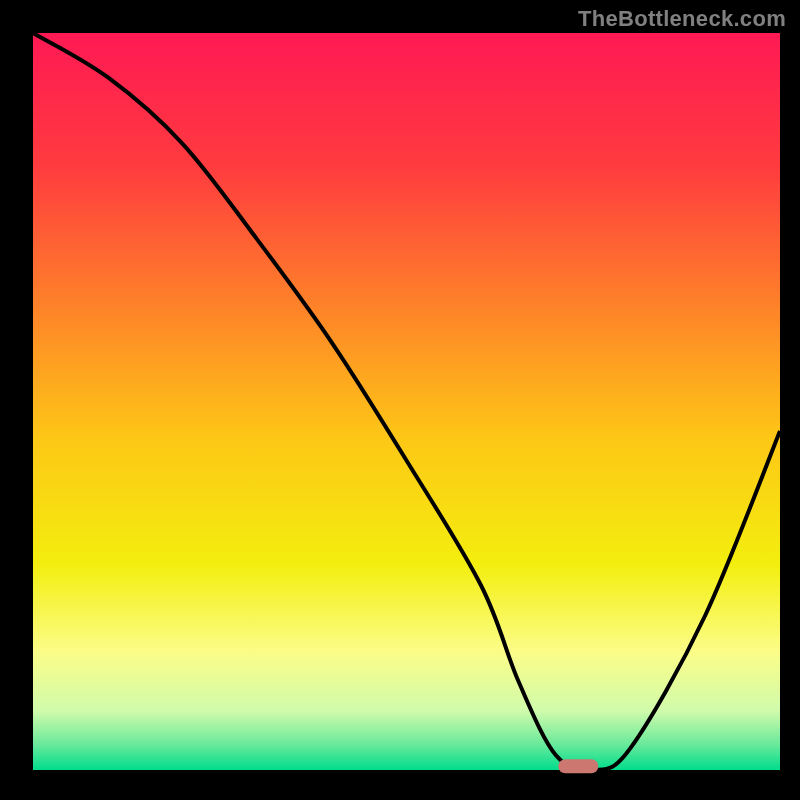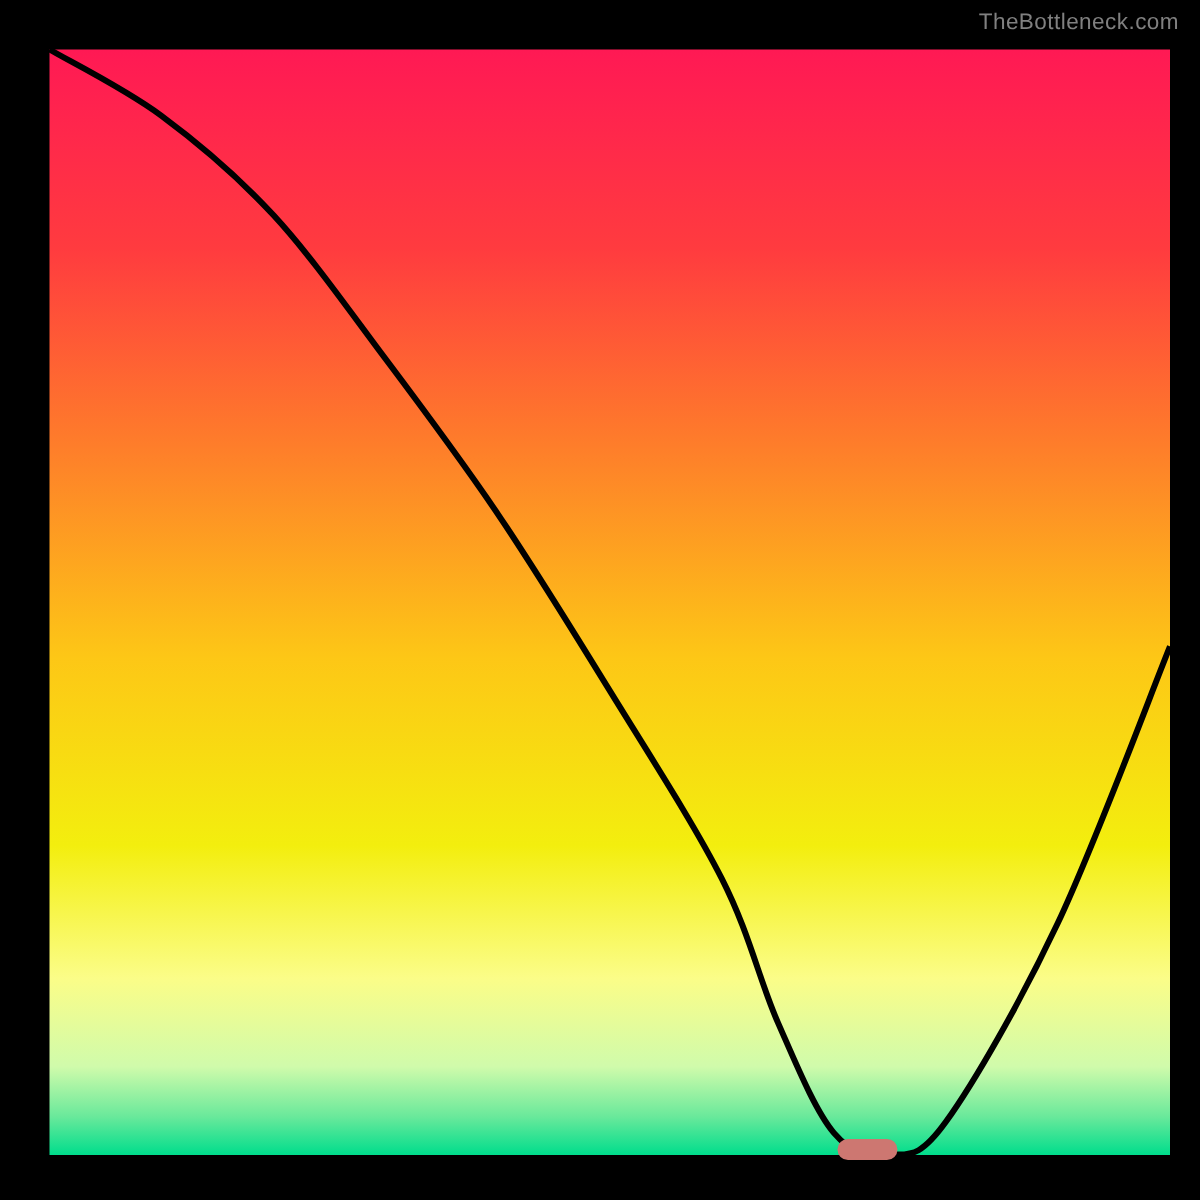--- a/index.html
+++ b/index.html
@@ -14,22 +14,22 @@
     width: 800px;
     height: 800px;
     position: relative;
     background: #000;
   }
   .watermark {
     position: absolute;
     top: 6px;
     right: 14px;
     color: #808080;
-    font-size: 15px;
-    font-weight: 400;
+    font-size: 22px;
+    font-weight: 700;
     letter-spacing: 0.3px;
     z-index: 10;
   }
   svg {
     display: block;
     position: absolute;
     top: 0;
     left: 0;
   }
   .plot-line {

